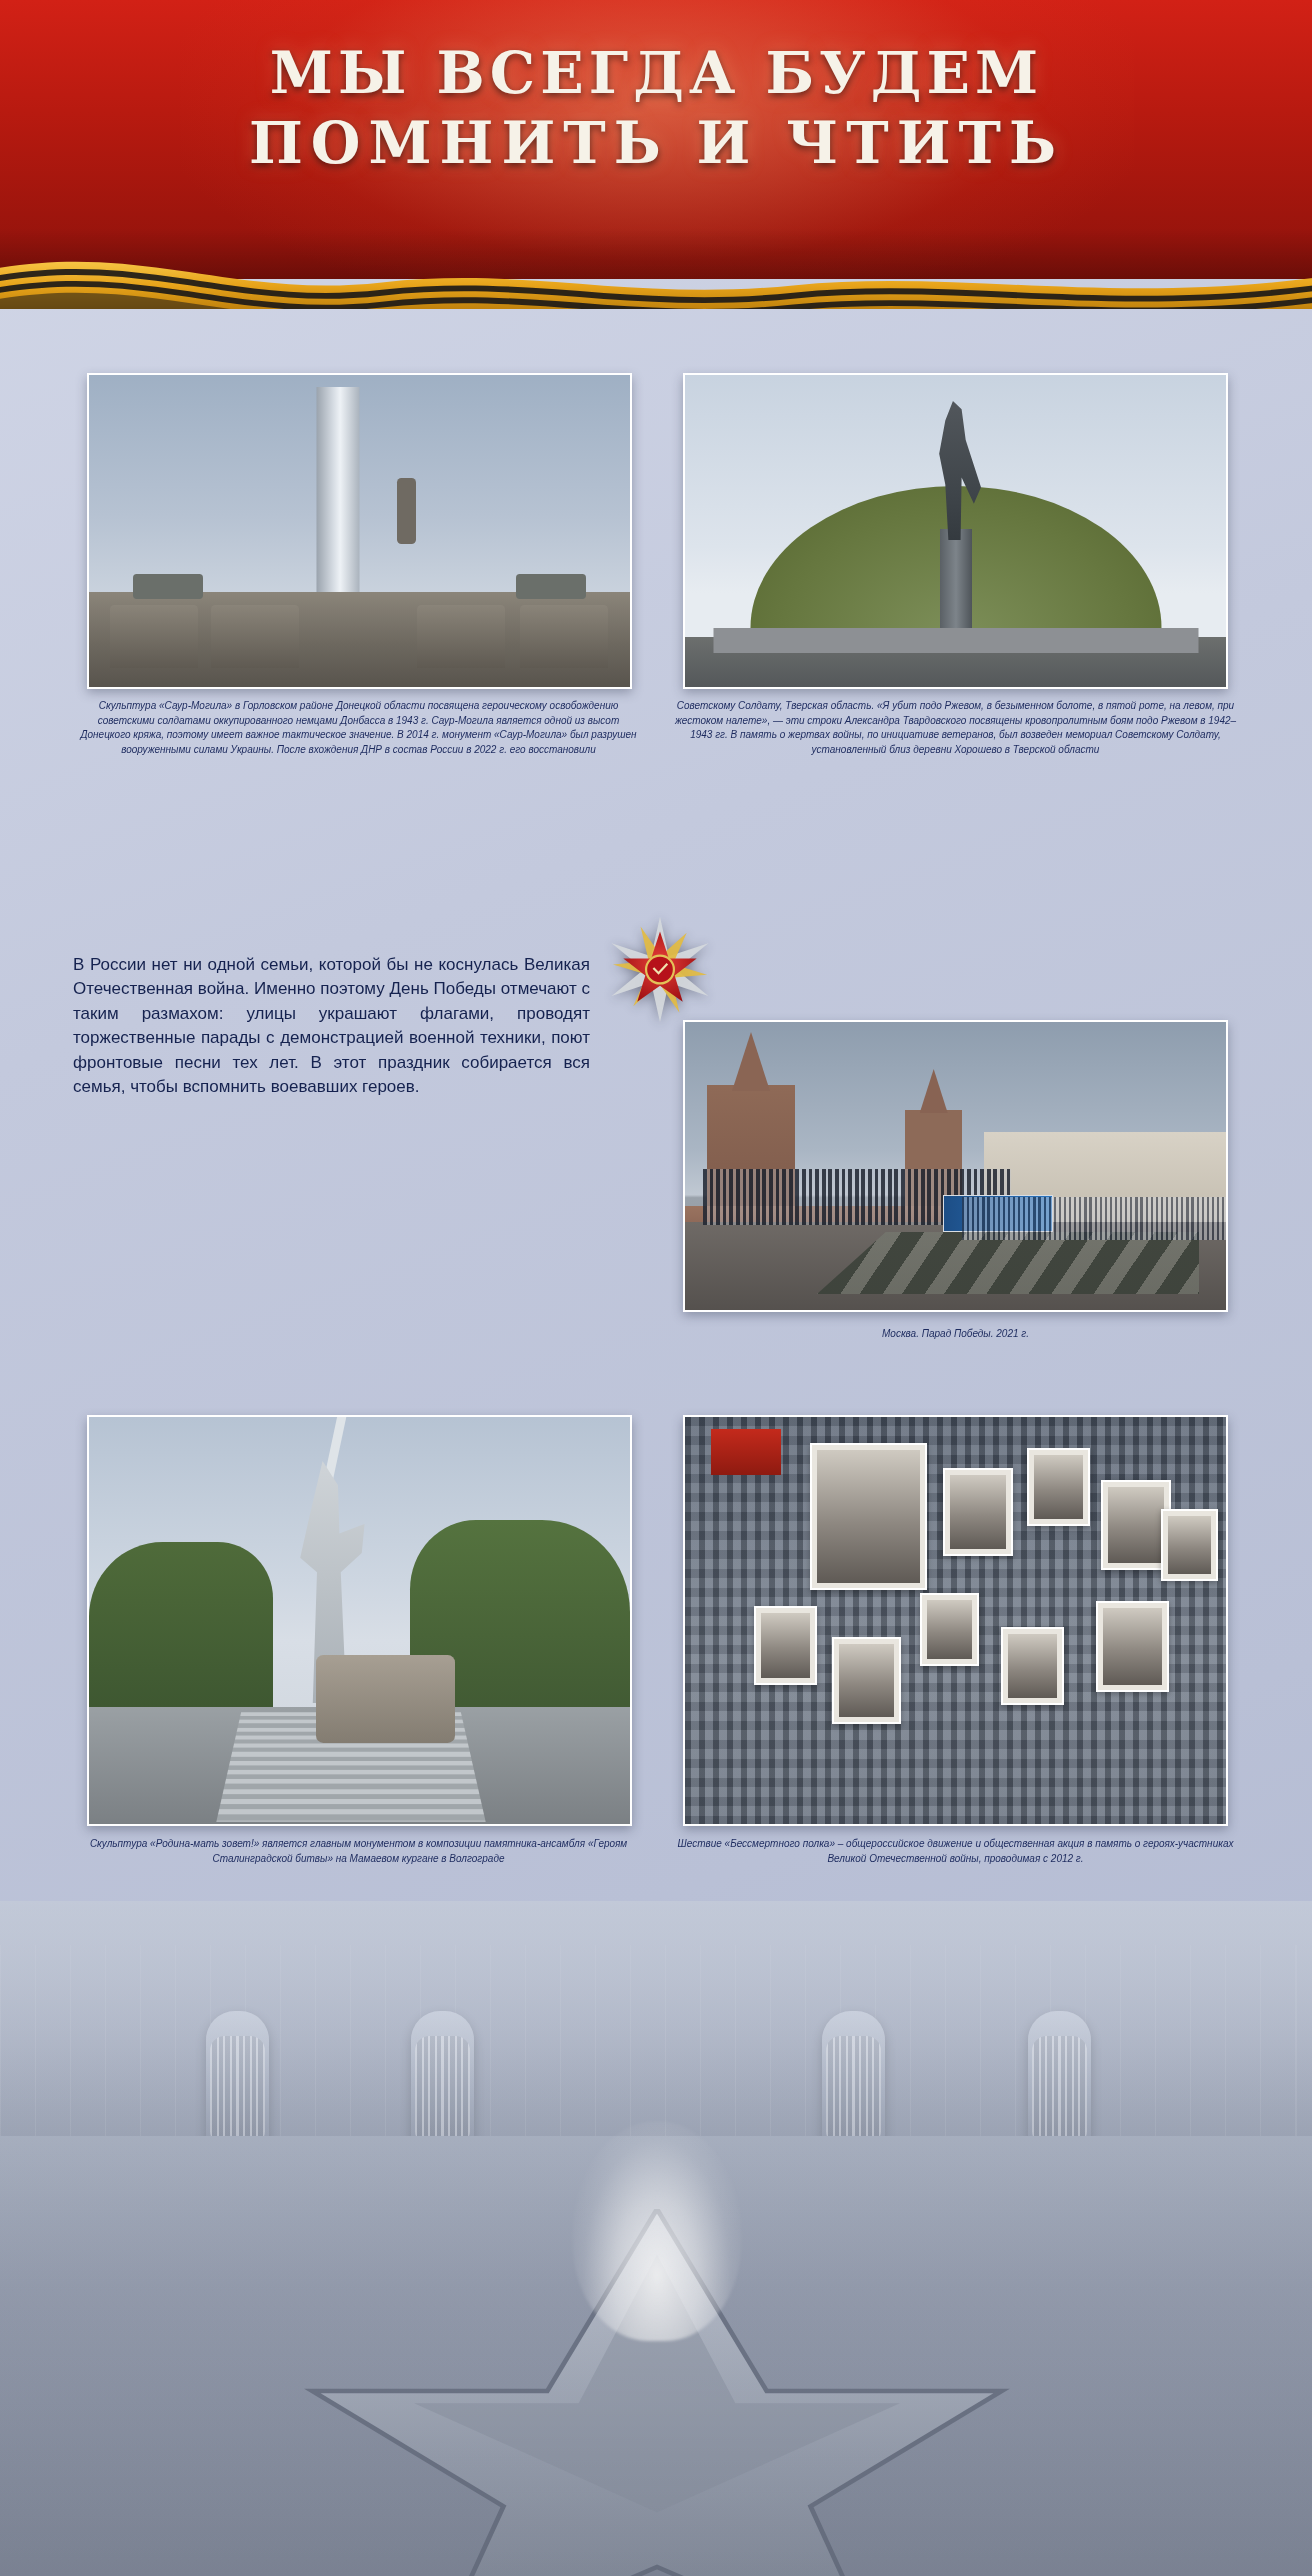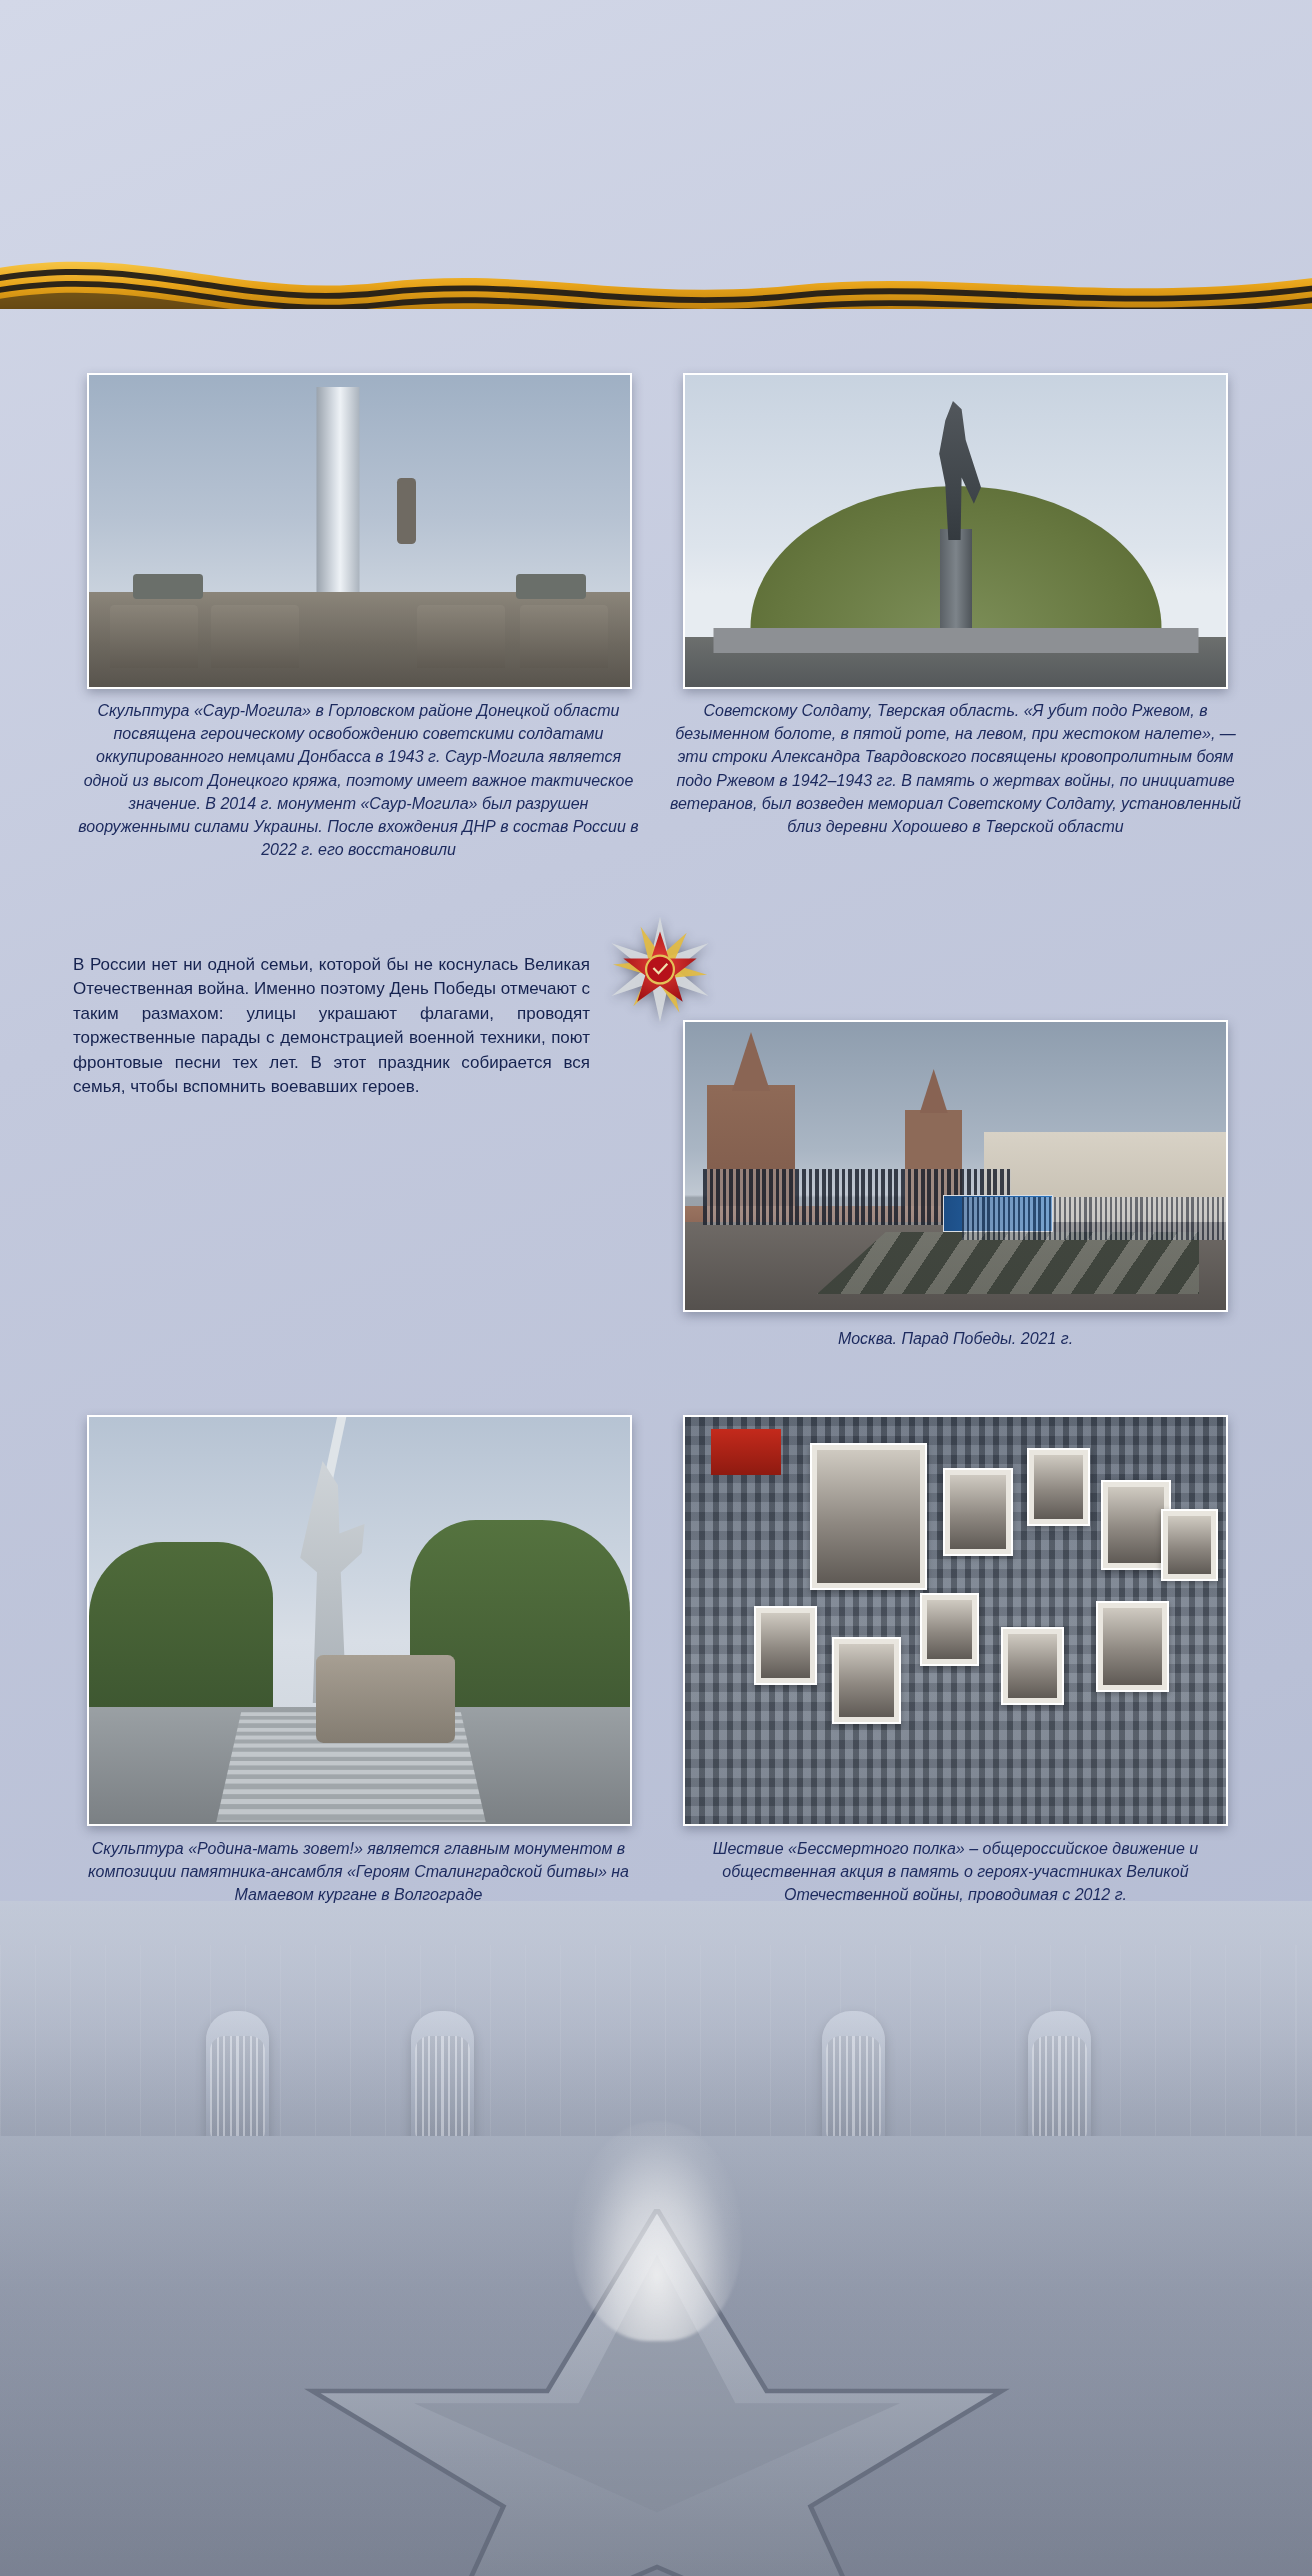--- a/index.html
+++ b/index.html
@@ -133,21 +133,21 @@
 
   .photo {
     position: absolute;
     border: 2.2px solid #ffffff;
     box-shadow: 0 3.7px 10.3px rgba(40,45,70,0.35);
     overflow: hidden;
     background: #8d99ad;
   }
   .caption {
     position: absolute;
-    font-size: 16px;
+    font-size: 10px;
     line-height: 1.45;
     font-style: italic;
     color: #1c2a5e;
     text-align: center;
   }
   .caption.right-al { text-align: center; }
 
   
   .p1 { left: 87px; top: 373px; width: 545px; height: 316px; }
   .p1-sky { position:absolute; inset:0; background: linear-gradient(180deg,#9fb0c4 0%, #b6c2d2 45%, #c9d2dd 70%, #a9a79f 71%, #8e887d 100%); }
@@ -260,20 +260,27 @@
   .c2 { left: 670px; top: 699px; width: 571px; }
   .c3 { left: 670px; top: 1327px; width: 571px; }
   .c4 { left: 73px; top: 1837px; width: 571px; }
   .c5 { left: 670px; top: 1837px; width: 571px; }
 </style>
 </head>
 <body>
 
 <div class="poster">
 
+  <div class="header">
+    <div class="header-glow"></div>
+    <div class="title">
+      <div class="line1">МЫ ВСЕГДА БУДЕМ</div>
+      <div class="line2">ПОМНИТЬ И ЧТИТЬ</div>
+    </div>
+  </div>
 
   <div class="ribbon">
     <svg viewBox="0 0 1788 76" preserveAspectRatio="none" aria-hidden="true">
       <defs>
         <linearGradient id="rg" x1="0" y1="0" x2="0" y2="1">
           <stop offset="0%" stop-color="#f6c544"></stop>
           <stop offset="50%" stop-color="#e7a31a"></stop>
           <stop offset="100%" stop-color="#c0820d"></stop>
         </linearGradient>
       </defs>

